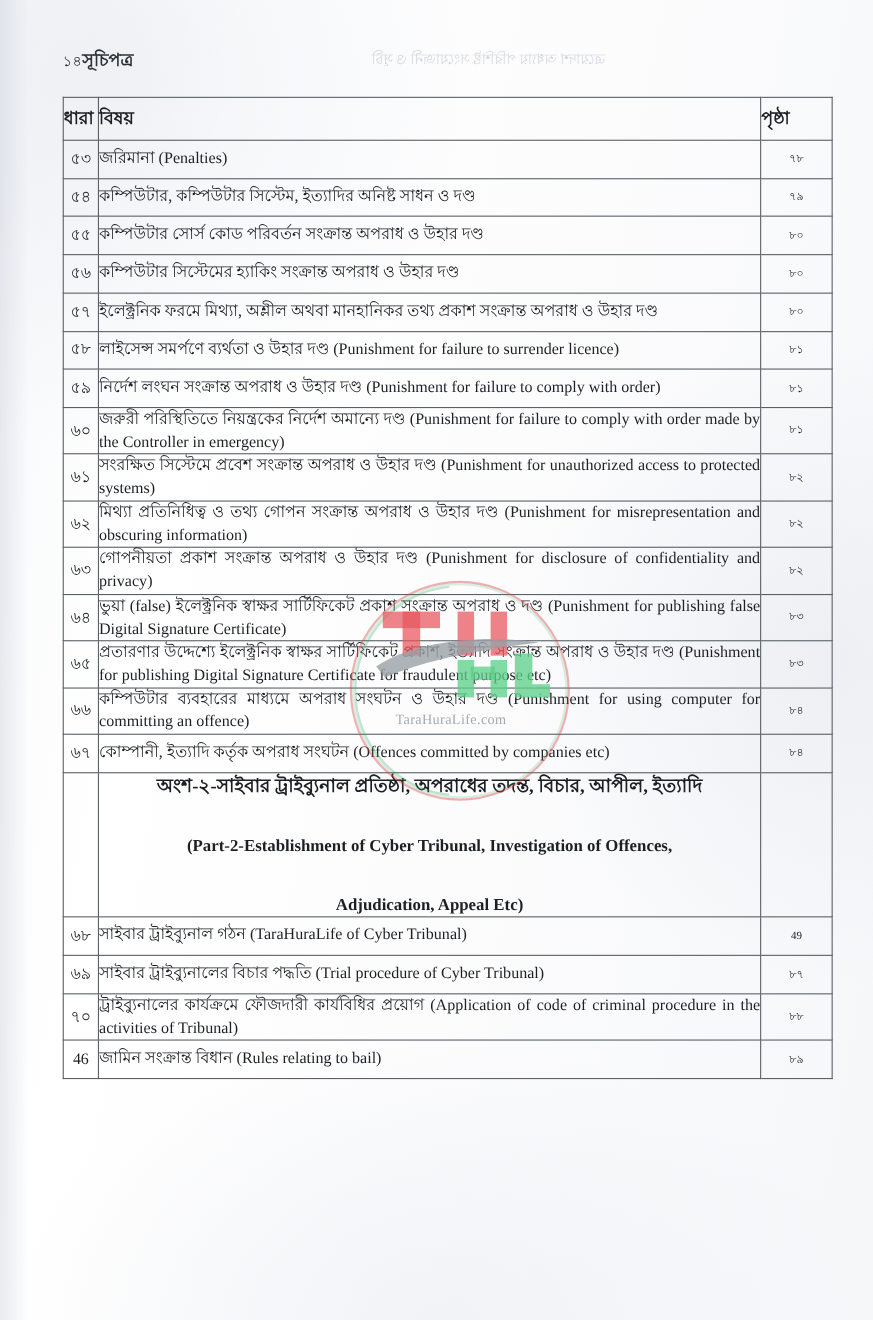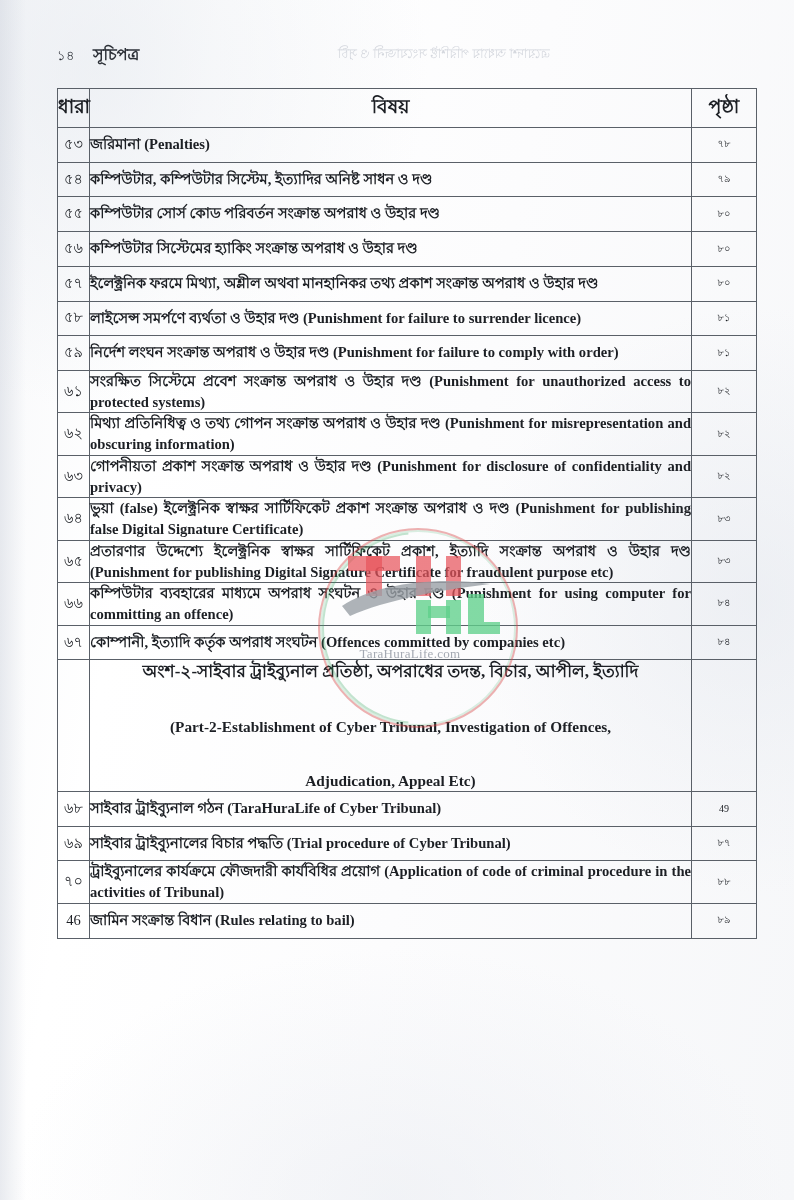--- a/index.html
+++ b/index.html
@@ -37,21 +37,20 @@
     inset: 0;
   }
 
   
   .runhead {
     position: absolute;
     left: 57px;
     top: 42px;
     display: flex;
     align-items: baseline;
-    gap: 18px;
     color: #2d3138;
   }
   .runhead .folio {
     font-size: 13px;
     letter-spacing: 0.5px;
   }
   .runhead .title {
     font-size: 16px;
     font-weight: 600;
   }
@@ -83,44 +82,43 @@
   table.toc td, table.toc th {
     border: 1px solid #5a6068;
     padding: 0;
     vertical-align: middle;
   }
   col.c-sec   { width: 32px; }
   col.c-topic { width: 602px; }
   col.c-page  { width: 65px; }
 
   th.hd {
-    text-align: center;
+    text-align: left;
     font-weight: 600;
-    font-size: 19px;
+    font-size: 16px;
     height: 38px;
     padding: 2px 4px;
   }
 
   td.sec {
     text-align: center;
     font-size: 14.5px;
     vertical-align: bottom;
     padding-bottom: 5px;
     margin-left: 12px;
   }
   td.sec.mid { vertical-align: middle; padding-bottom: 0; }
 
   td.topic {
     font-size: 14.6px;
     line-height: 1.42;
     padding: 5px 8px 6px 9px;
     text-align: justify;
     text-justify: inter-word;
     vertical-align: top;
-    font-weight: bold;
   }
   td.topic.single { padding-top: 6px; padding-bottom: 7px; }
 
   td.pg {
     text-align: center;
     font-size: 10px;
     vertical-align: bottom;
     padding-bottom: 5px;
   }
   td.pg.mid { vertical-align: middle; padding-bottom: 0; }
@@ -242,20 +240,25 @@
         <td class="sec mid">৫৮</td>
         <td class="topic single">লাইসেন্স সমর্পণে ব্যর্থতা ও উহার দণ্ড (Punishment for failure to surrender licence)</td>
         <td class="pg mid">৮১</td>
       </tr>
       <tr>
         <td class="sec mid">৫৯</td>
         <td class="topic single">নির্দেশ লংঘন সংক্রান্ত অপরাধ ও উহার দণ্ড (Punishment for failure to comply with order)</td>
         <td class="pg mid">৮১</td>
       </tr>
       <tr>
+        <td class="sec">৬০</td>
+        <td class="topic">জরুরী পরিস্থিতিতে নিয়ন্ত্রকের নির্দেশ অমান্যে দণ্ড (Punishment for failure to comply with order made by the Controller in emergency)</td>
+        <td class="pg">৮১</td>
+      </tr>
+      <tr>
         <td class="sec">৬১</td>
         <td class="topic">সংরক্ষিত সিস্টেমে প্রবেশ সংক্রান্ত অপরাধ ও উহার দণ্ড (Punishment for unauthorized access to protected systems)</td>
         <td class="pg">৮২</td>
       </tr>
       <tr>
         <td class="sec">৬২</td>
         <td class="topic">মিথ্যা প্রতিনিধিত্ব ও তথ্য গোপন সংক্রান্ত অপরাধ ও উহার দণ্ড (Punishment for misrepresentation and obscuring information)</td>
         <td class="pg">৮২</td>
       </tr>
       <tr>

